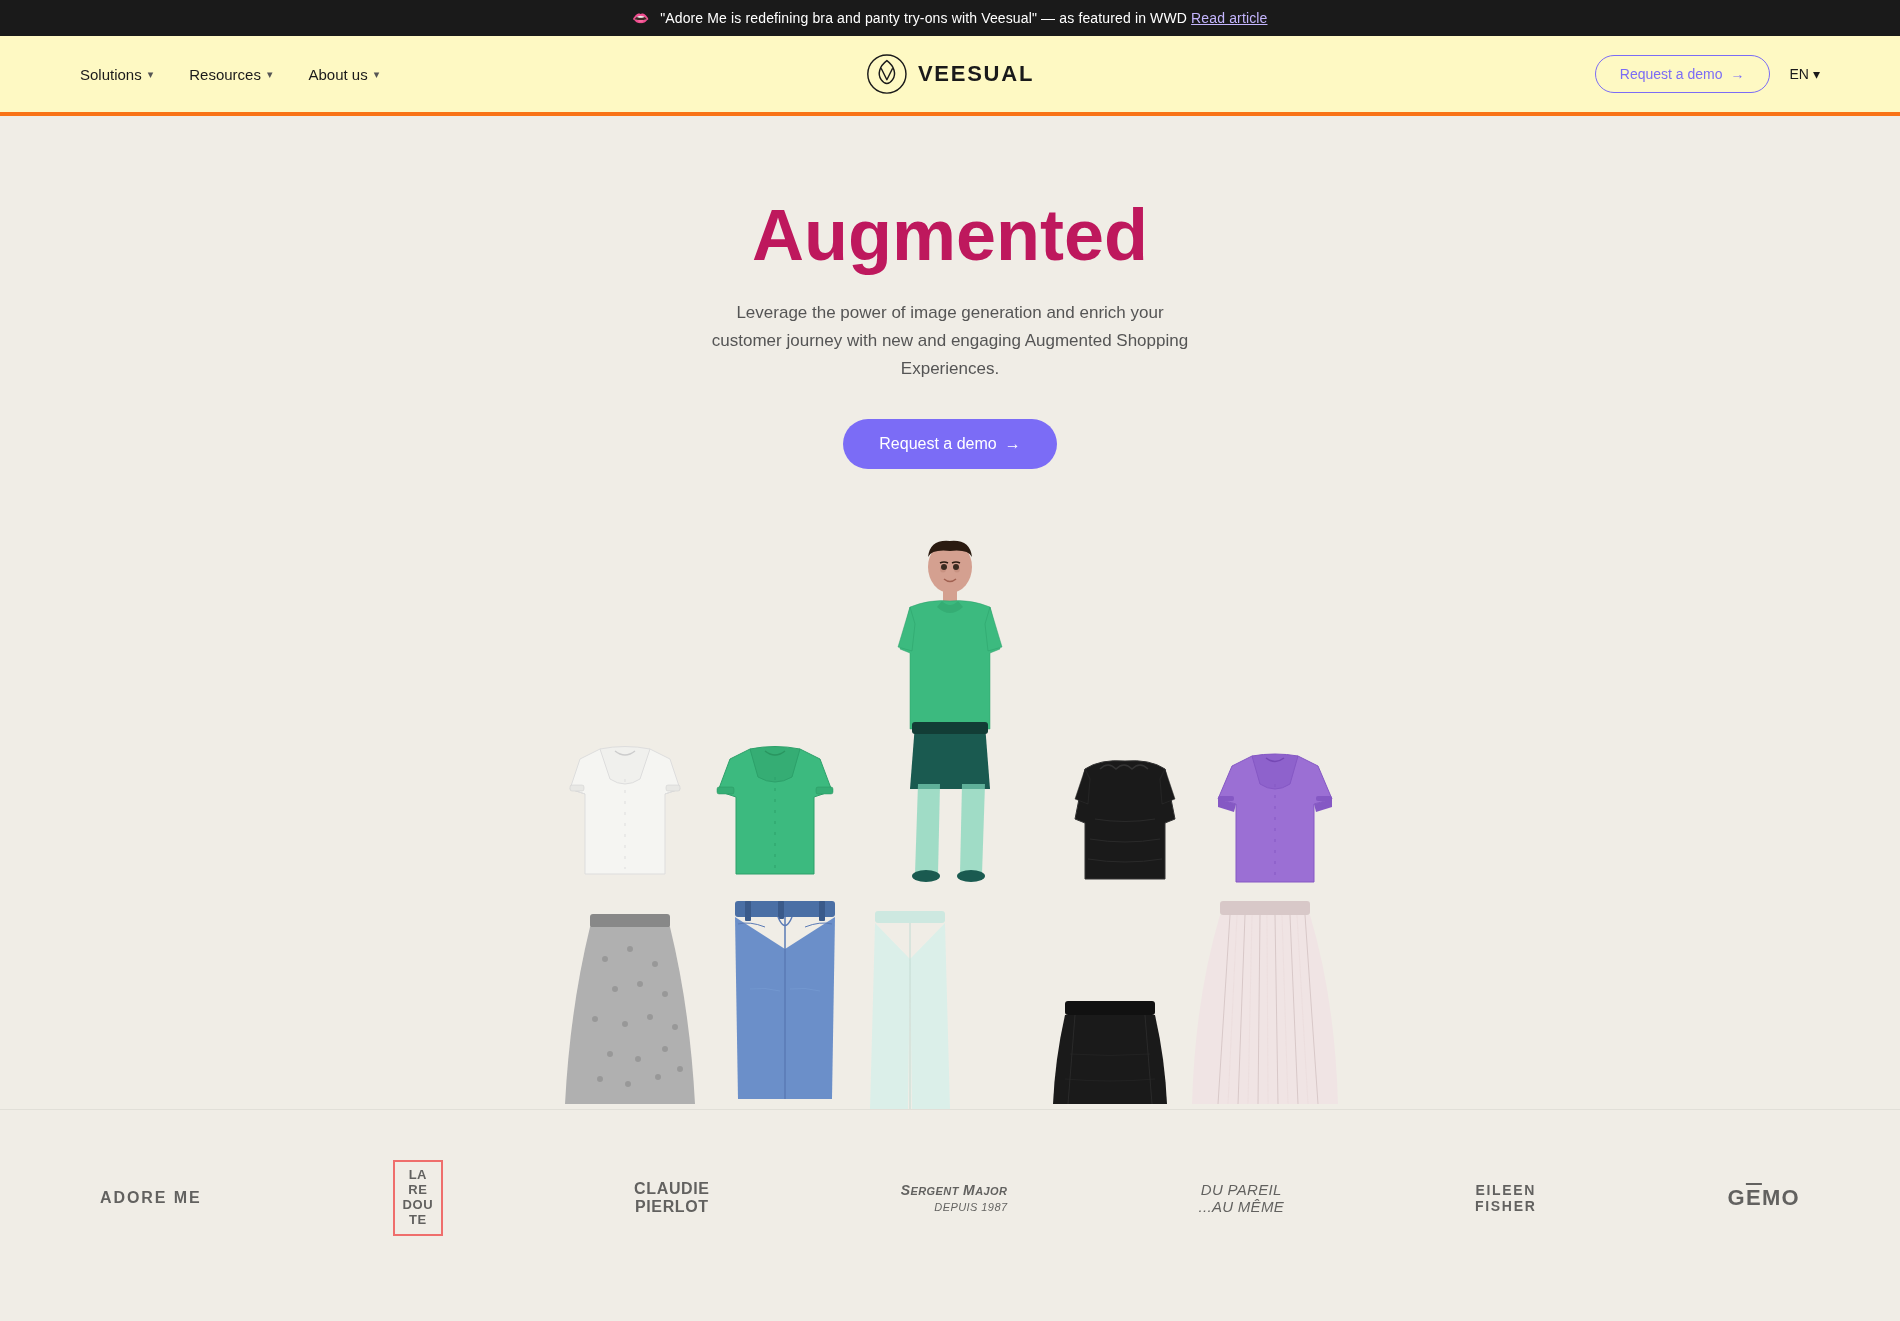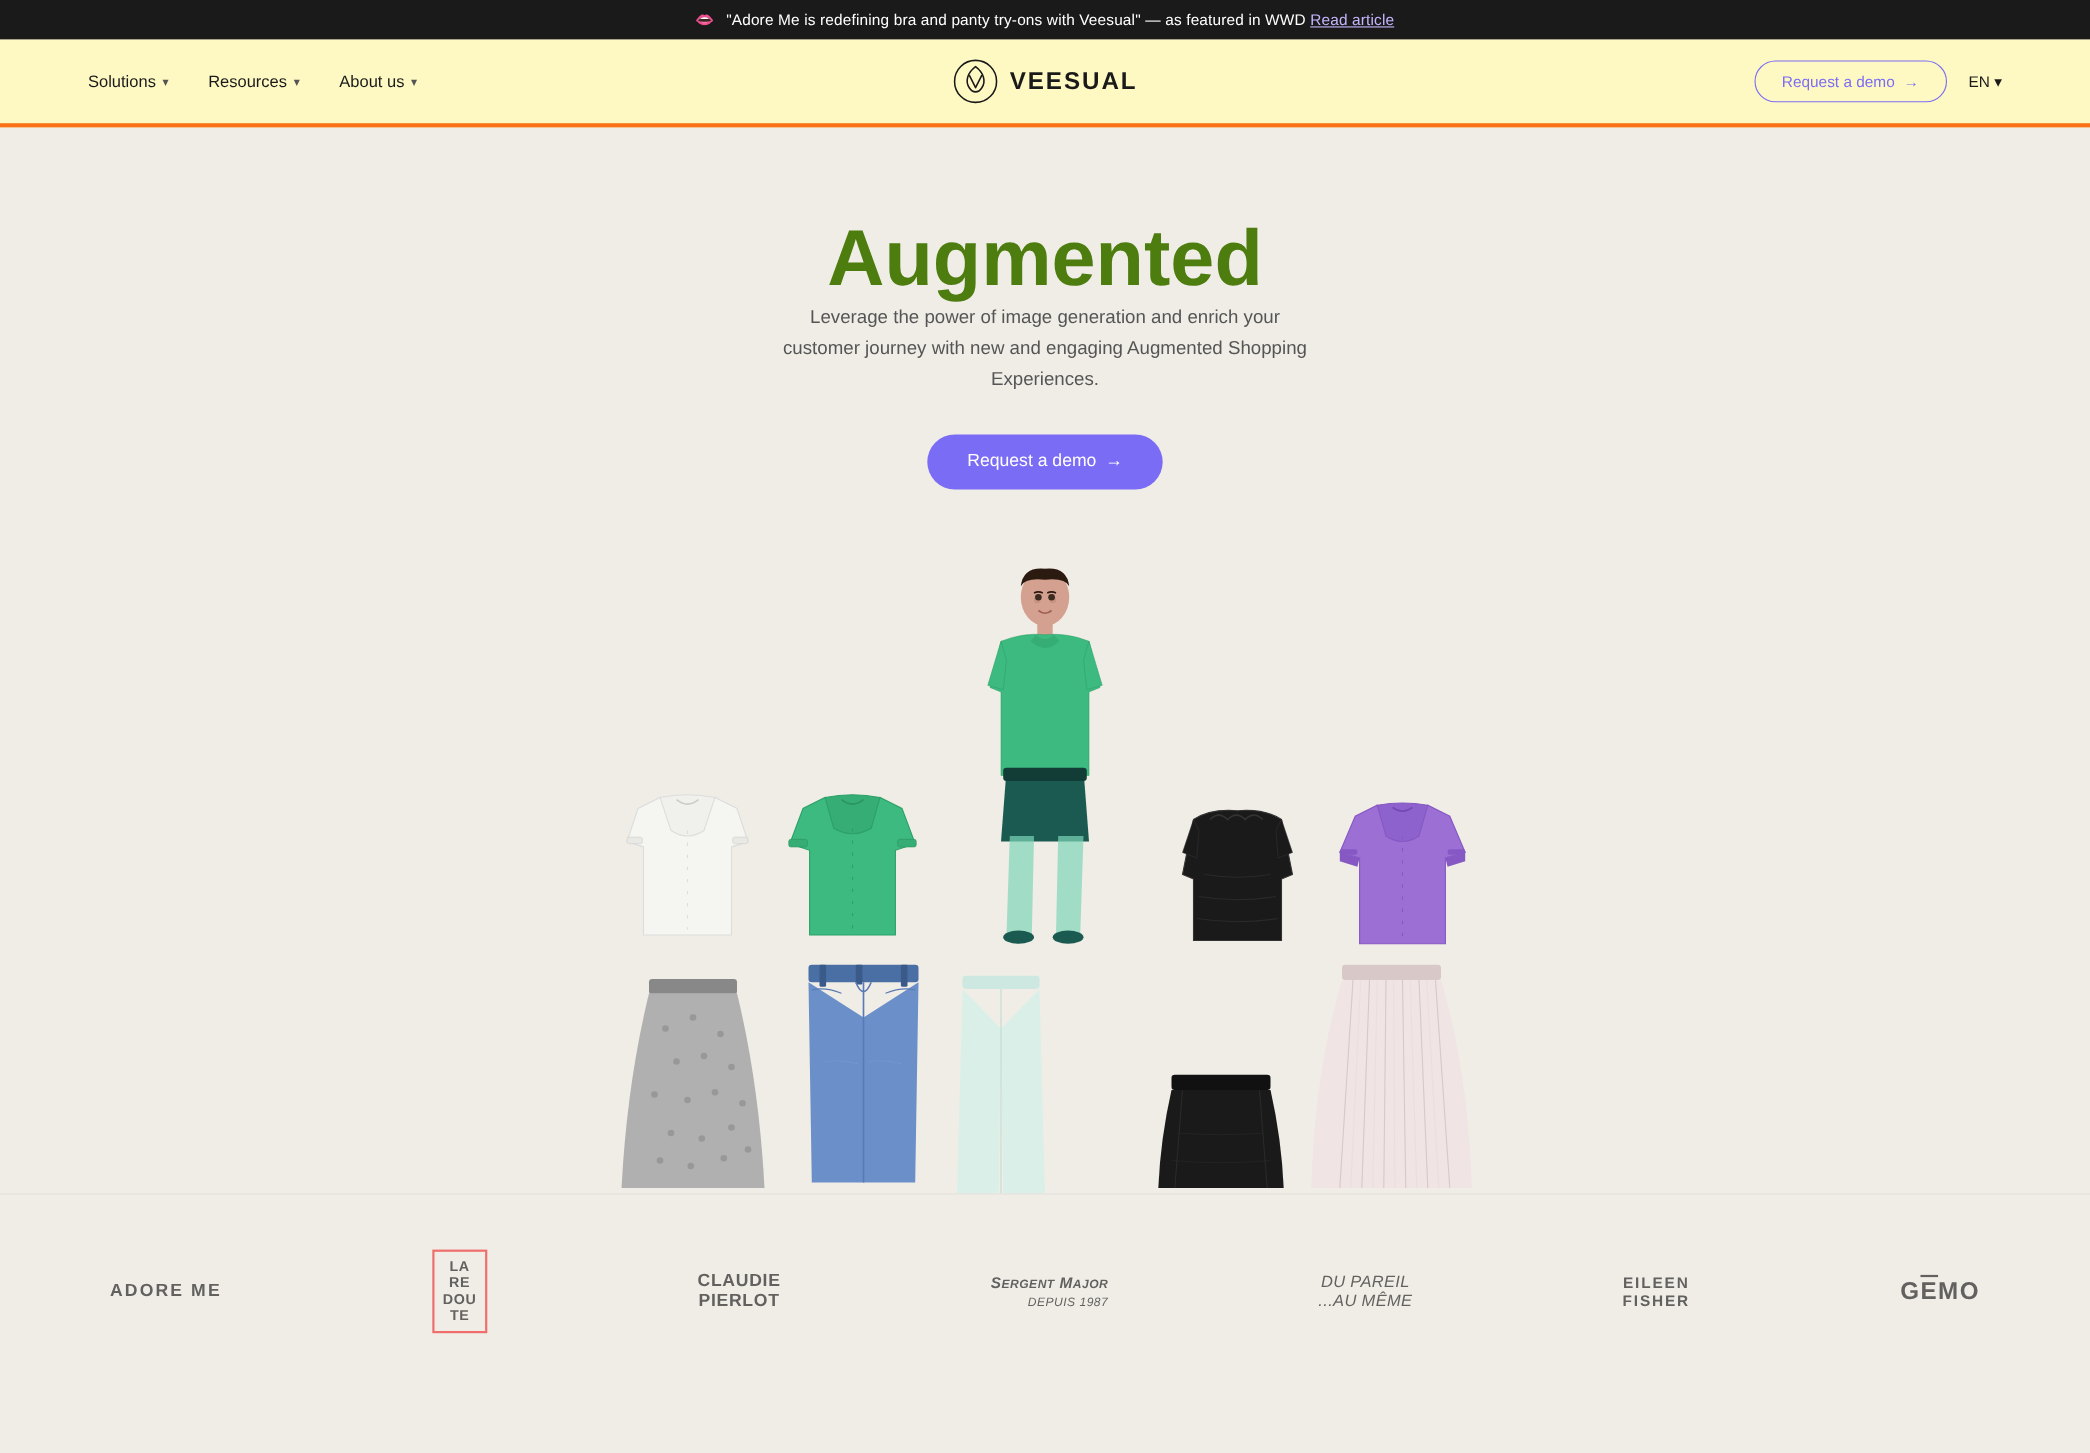--- a/index.html
+++ b/index.html
@@ -97,32 +97,33 @@
 
     
     .hero {
       text-align: center;
       padding: 80px 20px 40px;
       background: #f0ede6;
     }
     .hero-title-purple {
       font-size: 72px;
       font-weight: 700;
-      color: #4d7c0f;
+      color: #be185d;
       line-height: 1.1;
       display: block;
     }
     .hero-title-black {
       font-size: 72px;
       font-weight: 700;
       color: #1a1a1a;
       line-height: 1.1;
       display: block;
     }
     .hero-subtitle {
+      margin-top: 24px;
       font-size: 17px;
       color: #555;
       line-height: 1.65;
       max-width: 480px;
       margin-left: auto;
       margin-right: auto;
     }
     .hero-cta {
       margin-top: 36px;
       display: inline-flex;

